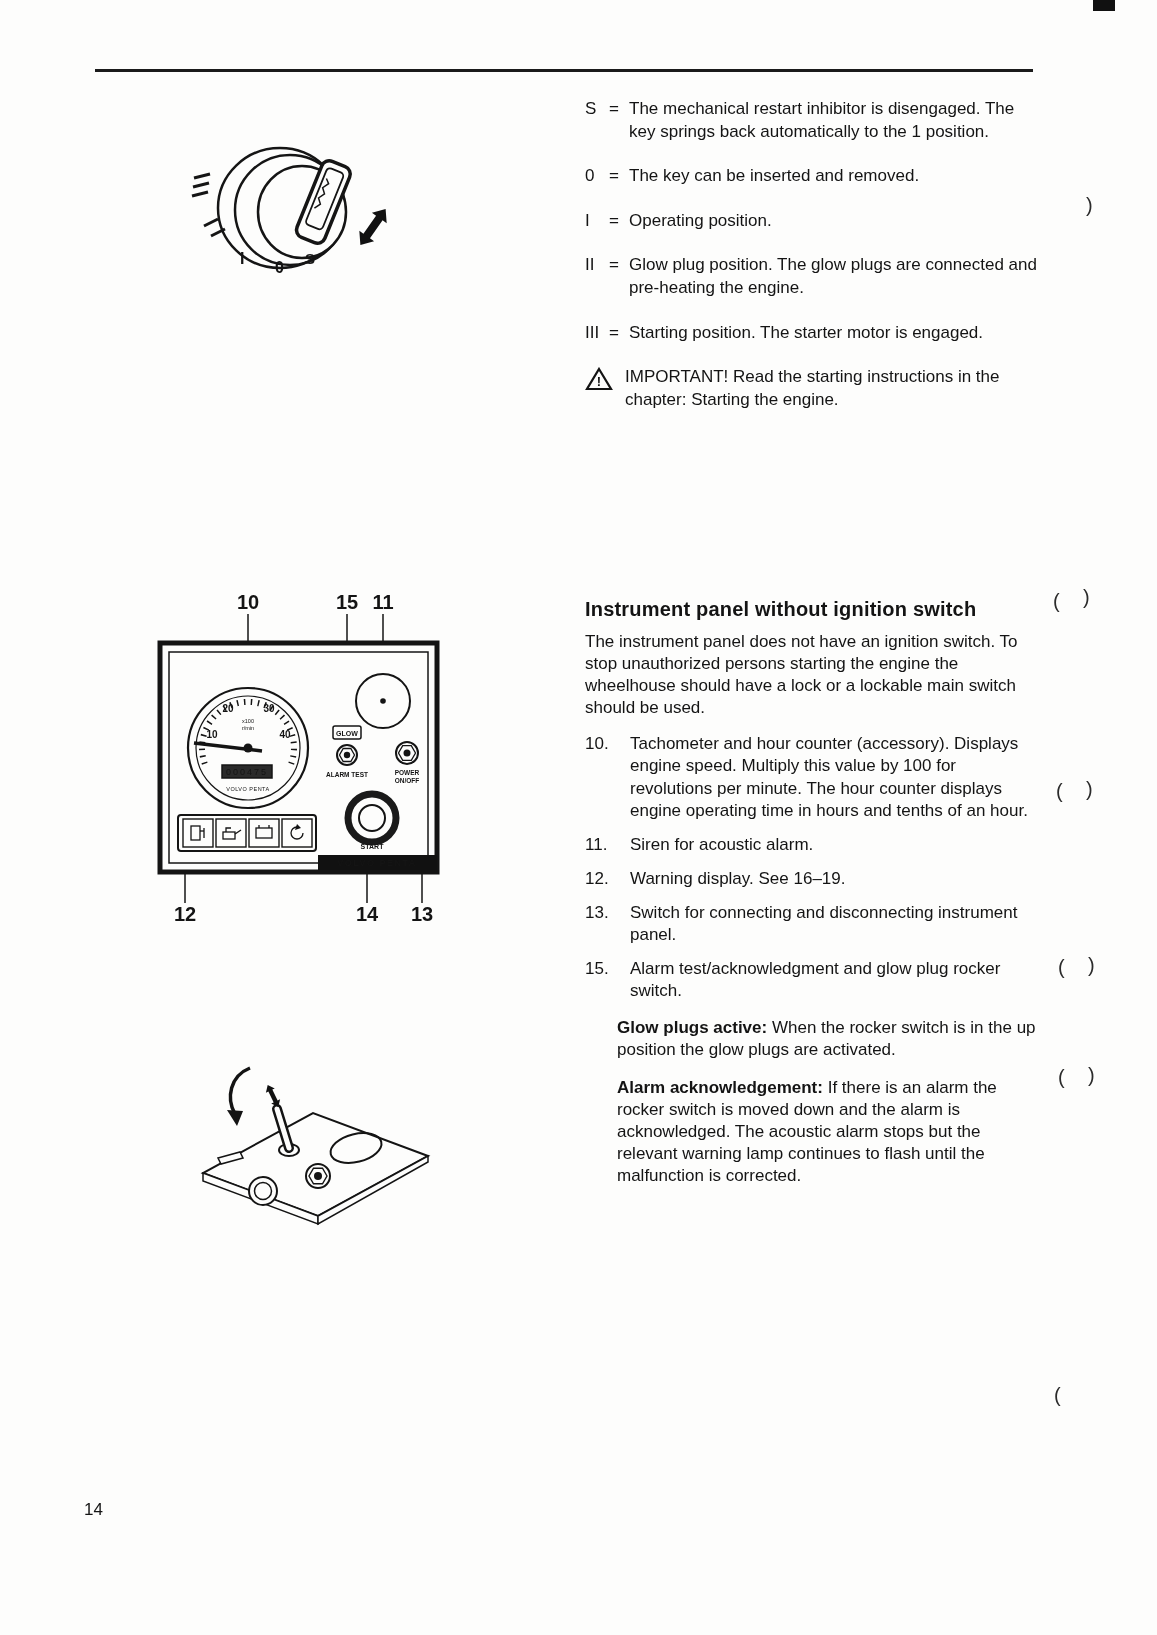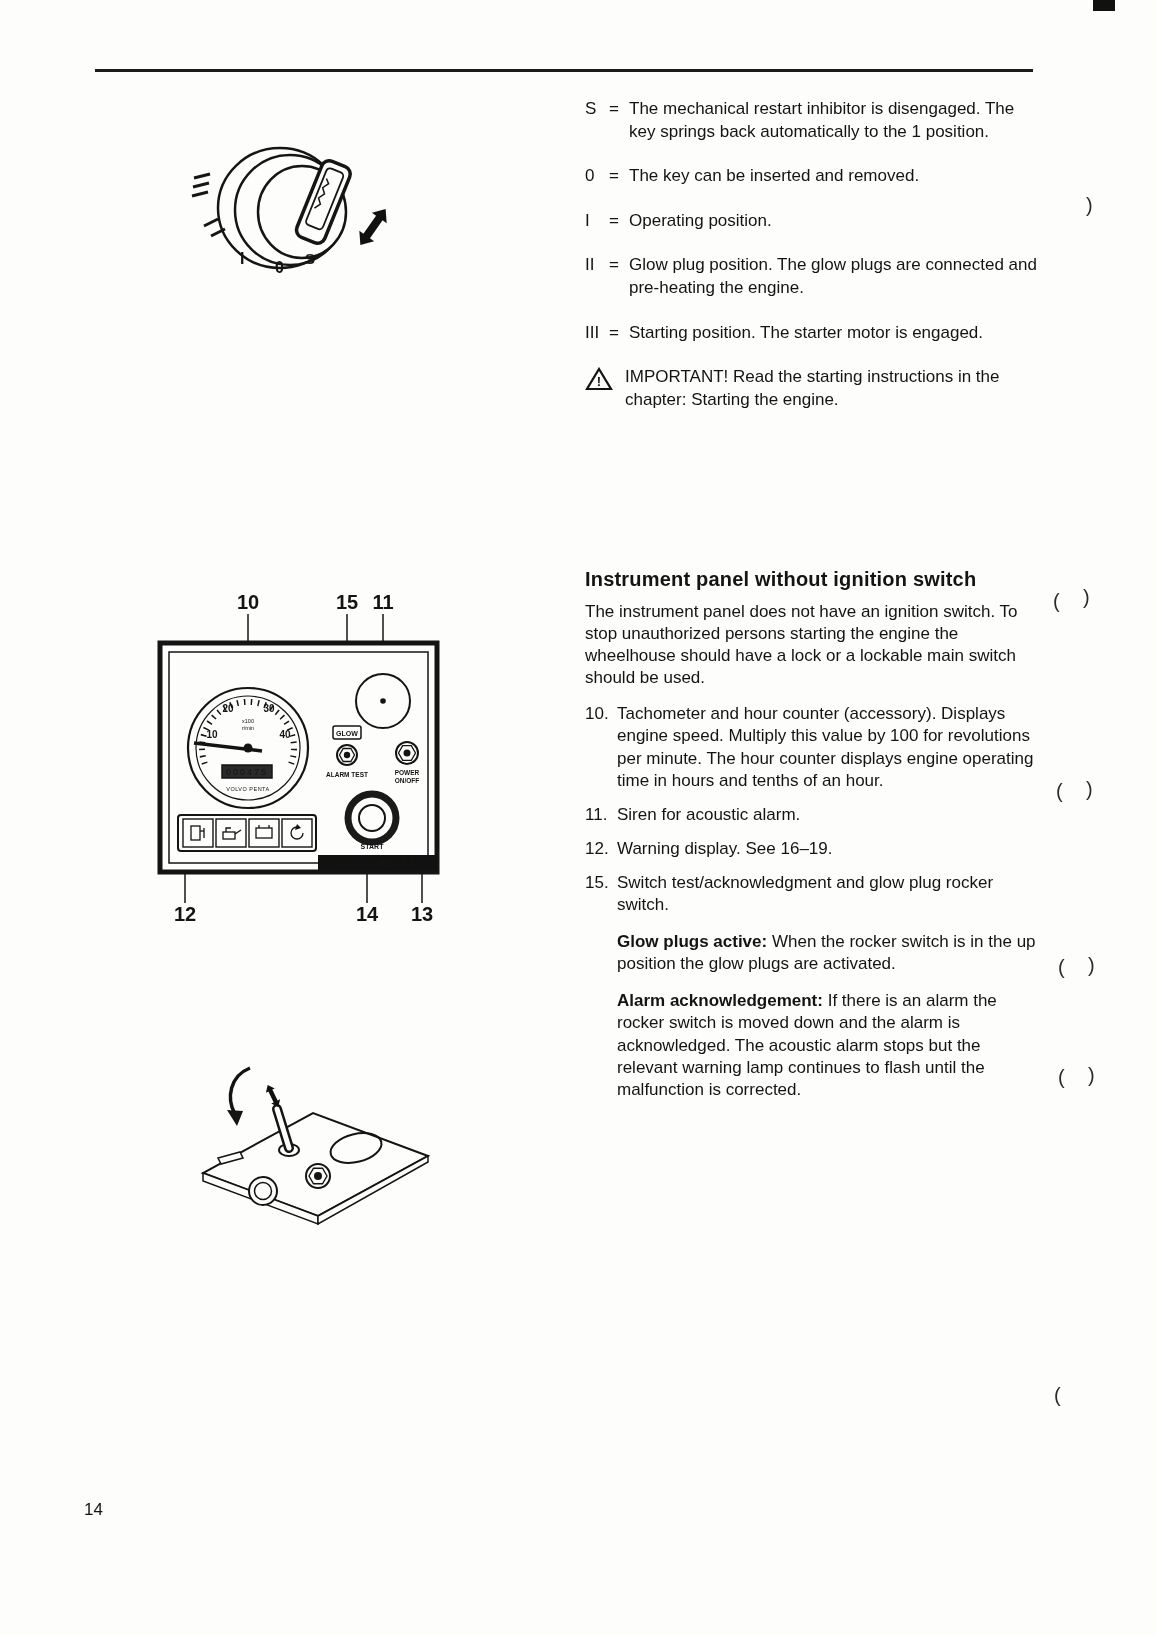--- a/index.html
+++ b/index.html
@@ -16,24 +16,24 @@
   .kl-item{display:flex;margin-bottom:22px;}
   .kl-sym{flex:none;width:24px;}
   .kl-eq{flex:none;width:20px;}
   .kl-text{flex:1;}
   .important{display:flex;margin-top:20px;}
   .imp-icon{flex:none;width:40px;padding-top:1px;}
   .imp-body{flex:1;}
   .imp-body b{font-weight:normal;}
 
   
-  .section{position:absolute;left:585px;top:566px;width:452px;font-size:17px;line-height:1.3;}
+  .section{position:absolute;left:585px;top:596px;width:452px;font-size:17px;line-height:1.3;}
   .section h2{font-size:20px;font-weight:bold;margin:0 0 9px 0;letter-spacing:0.2px;}
   .intro{margin:0 0 14px 0;}
-  .num-item{display:flex;margin-bottom:12px;}
+  .num-item{display:flex;margin-bottom:12px;gap:13px;}
   .num{flex:none;width:32px;}
   .num-text{flex:1;}
   .lead-para{margin:15px 0 0 32px;}
   .lead-para b{font-weight:bold;}
 
   .page-num{position:absolute;left:84px;top:1500px;font-size:17px;}
 
   .fig-key{position:absolute;left:180px;top:120px;}
   .fig-panel{position:absolute;left:148px;top:583px;}
   .fig-rocker{position:absolute;left:188px;top:1048px;}
@@ -227,22 +227,26 @@
     </div>
     <div class="num-item">
       <span class="num">11.</span>
       <span class="num-text">Siren for acoustic alarm.</span>
     </div>
     <div class="num-item">
       <span class="num">12.</span>
       <span class="num-text">Warning display. See 16–19.</span>
     </div>
     <div class="num-item">
+      <span class="num">13.</span>
+      <span class="num-text">Switch for connecting and disconnecting instrument panel.</span>
+    </div>
+    <div class="num-item">
       <span class="num">15.</span>
-      <span class="num-text">Switch test/acknowledgment and glow plug rocker switch.</span>
+      <span class="num-text">Alarm test/acknowledgment and glow plug rocker switch.</span>
     </div>
 
     <p class="lead-para">
       <b>Glow plugs active:</b><span> When the rocker switch is in the up position the glow plugs are activated.</span>
     </p>
     <p class="lead-para">
       <b>Alarm acknowledgement:</b><span> If there is an alarm the rocker switch is moved down and the alarm is acknowledged. The acoustic alarm stops but the relevant warning lamp continues to flash until the malfunction is corrected.</span>
     </p>
   </div>
 

